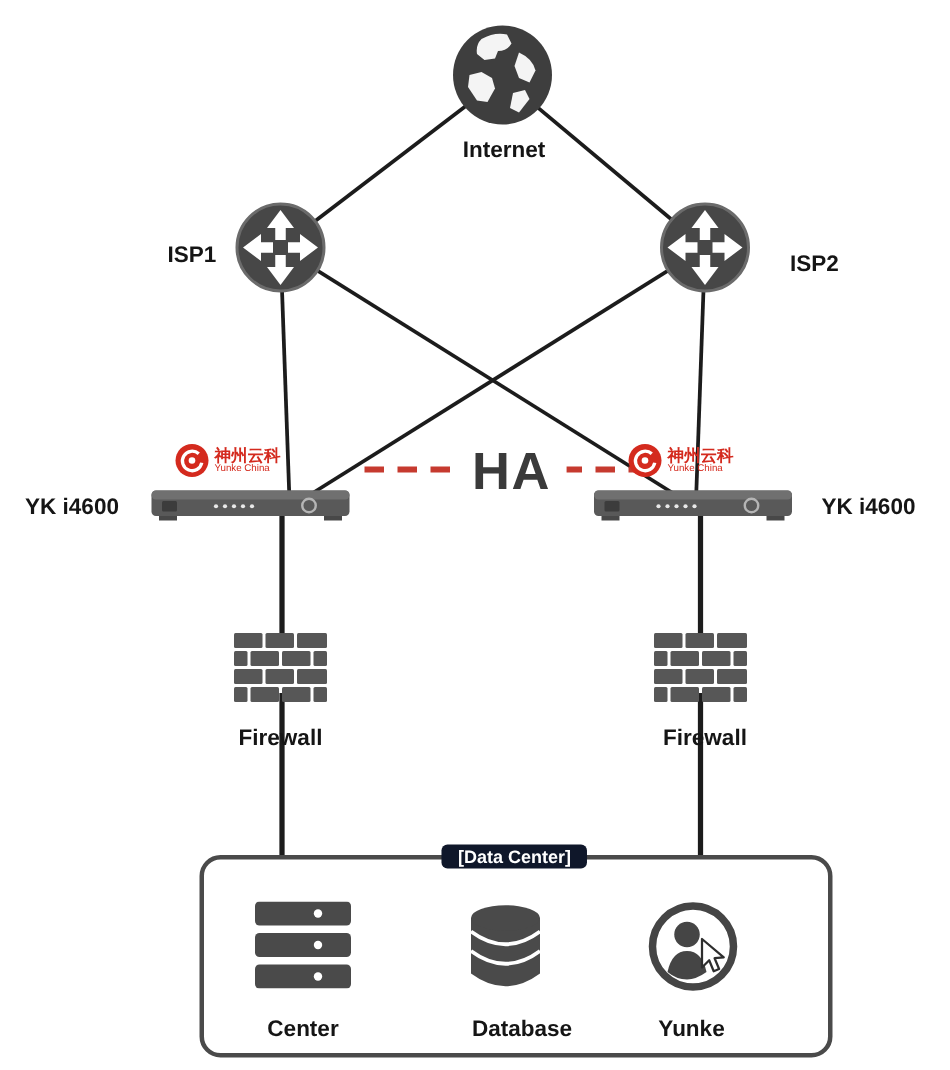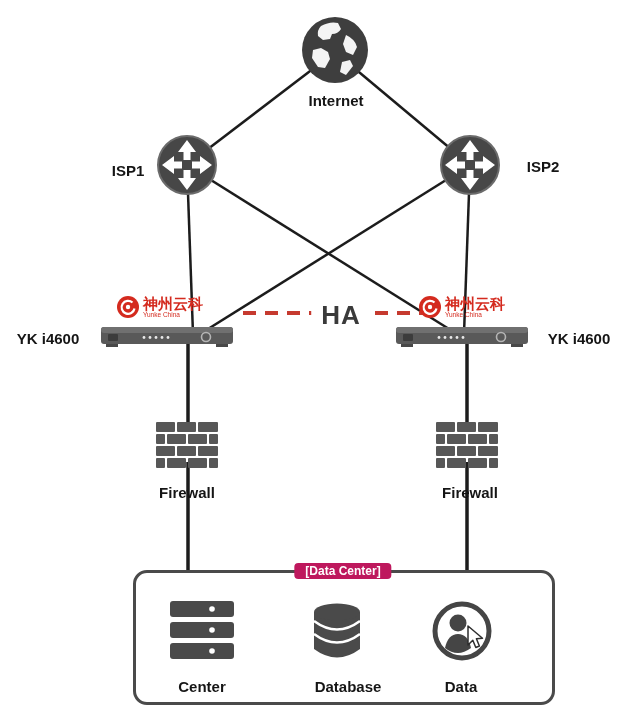--- a/index.html
+++ b/index.html
@@ -2,25 +2,25 @@
 <html><head>
 <meta charset="utf-8">
 <style>
   * { margin:0; padding:0; box-sizing:border-box; }
   html,body { background:#ffffff; }
   body { font-family:"Liberation Sans", sans-serif; }
   .canvas { position:relative; width:633px; height:713px; background:#fff; overflow:hidden; }
   .lines { position:absolute; left:0; top:0; }
   .icon { position:absolute; }
   .label { position:absolute; transform:translate(-50%,-50%); font-weight:bold; font-size:15px; color:#151515; white-space:nowrap; }
-  .ha-label { position:absolute; transform:translate(-50%,-50%); font-size:26px; font-weight:600; color:#3a3a3a; background:#fff; padding:0 10px; letter-spacing:1px; }
+  .ha-label { position:absolute; transform:translate(-50%,-50%); font-size:35px; font-weight:600; color:#3a3a3a; background:#fff; padding:0 10px; letter-spacing:1px; }
   .dc-box { position:absolute; border:3px solid #4a4a4a; border-radius:14px; background:#fff; }
-  .dc-badge { position:absolute; transform:translate(-50%,-50%); background:#be185d; color:#fff; font-size:12px; font-weight:bold; padding:1px 11px; border-radius:4px; white-space:nowrap; }
+  .dc-badge { position:absolute; transform:translate(-50%,-50%); background:#0f172a; color:#fff; font-size:12px; font-weight:bold; padding:1px 11px; border-radius:4px; white-space:nowrap; }
   .brand { position:absolute; display:flex; align-items:center; gap:3px; }
-  .brand .cn { font-size:15px; font-weight:bold; color:#d42a1e; line-height:1.1; display:block; }
+  .brand .cn { font-size:11px; font-weight:bold; color:#d42a1e; line-height:1.1; display:block; }
   .brand .en { font-size:6.5px; color:#d42a1e; line-height:1; display:block; }
 </style>
 </head>
 <body>
 
 <div class="canvas">
 
   <svg class="lines" width="633" height="713">
     <g stroke="#1c1c1c" stroke-width="2.5" fill="none">
       <line x1="335" y1="52" x2="187" y2="165"></line>
@@ -63,21 +63,21 @@
 
   <svg class="icon" style="left:439px; top:134px;" width="62" height="62" viewBox="0 0 62 62">
     <circle cx="31" cy="31" r="29" fill="#474747" stroke="#6b6b6b" stroke-width="2"></circle>
     <g fill="#fff">
       <path d="M31 6 L40 18 L34.5 18 L34.5 26 L27.5 26 L27.5 18 L22 18 Z"></path>
       <path d="M31 56 L40 44 L34.5 44 L34.5 36 L27.5 36 L27.5 44 L22 44 Z"></path>
       <path d="M6 31 L18 22 L18 27.5 L26 27.5 L26 34.5 L18 34.5 L18 40 Z"></path>
       <path d="M56 31 L44 22 L44 27.5 L36 27.5 L36 34.5 L44 34.5 L44 40 Z"></path>
     </g>
   </svg>
-  <div class="label" style="left:543px; top:166px;">ISP2</div>
+  <div class="label" style="left:543px; top:176px;">ISP2</div>
 
   <div class="ha-label" style="left:341px; top:315px;">HA</div>
 
   <div class="brand" style="left:116px; top:295px;">
     <svg width="24" height="24" viewBox="0 0 24 24">
       <circle cx="12" cy="12" r="11" fill="#d42a1e"></circle>
       <path d="M16.5 7.5 a6.5 6.5 0 1 0 2 6" stroke="#fff" stroke-width="2.2" fill="none"></path>
       <circle cx="12" cy="12" r="2.2" fill="#fff"></circle>
     </svg>
     <div>
@@ -195,15 +195,15 @@
     <path d="M2 32 Q25 49 48 32" stroke="#fff" stroke-width="2.5" fill="none"></path>
   </svg>
   <div class="label" style="left:348px; top:686px;">Database</div>
 
   <svg class="icon" style="left:431px; top:600px;" width="62" height="62" viewBox="0 0 62 62">
     <circle cx="31" cy="31" r="27" fill="#fff" stroke="#454545" stroke-width="5"></circle>
     <circle cx="27" cy="23" r="8.5" fill="#454545"></circle>
     <path d="M14 48 Q17 34 27 34 Q37 34 40 48 Q33 53 27 53 Q20 53 14 48 Z" fill="#454545"></path>
     <path d="M37 26 L37 45 L41.8 40.2 L44.8 47.5 L48.4 46 L45.4 38.8 L51.5 38.2 Z" fill="#fff" stroke="#2e2e2e" stroke-width="1.5" stroke-linejoin="round"></path>
   </svg>
-  <div class="label" style="left:461px; top:686px;">Data</div>
+  <div class="label" style="left:461px; top:686px;">Yunke</div>
 
 </div>
 
 </body></html>

